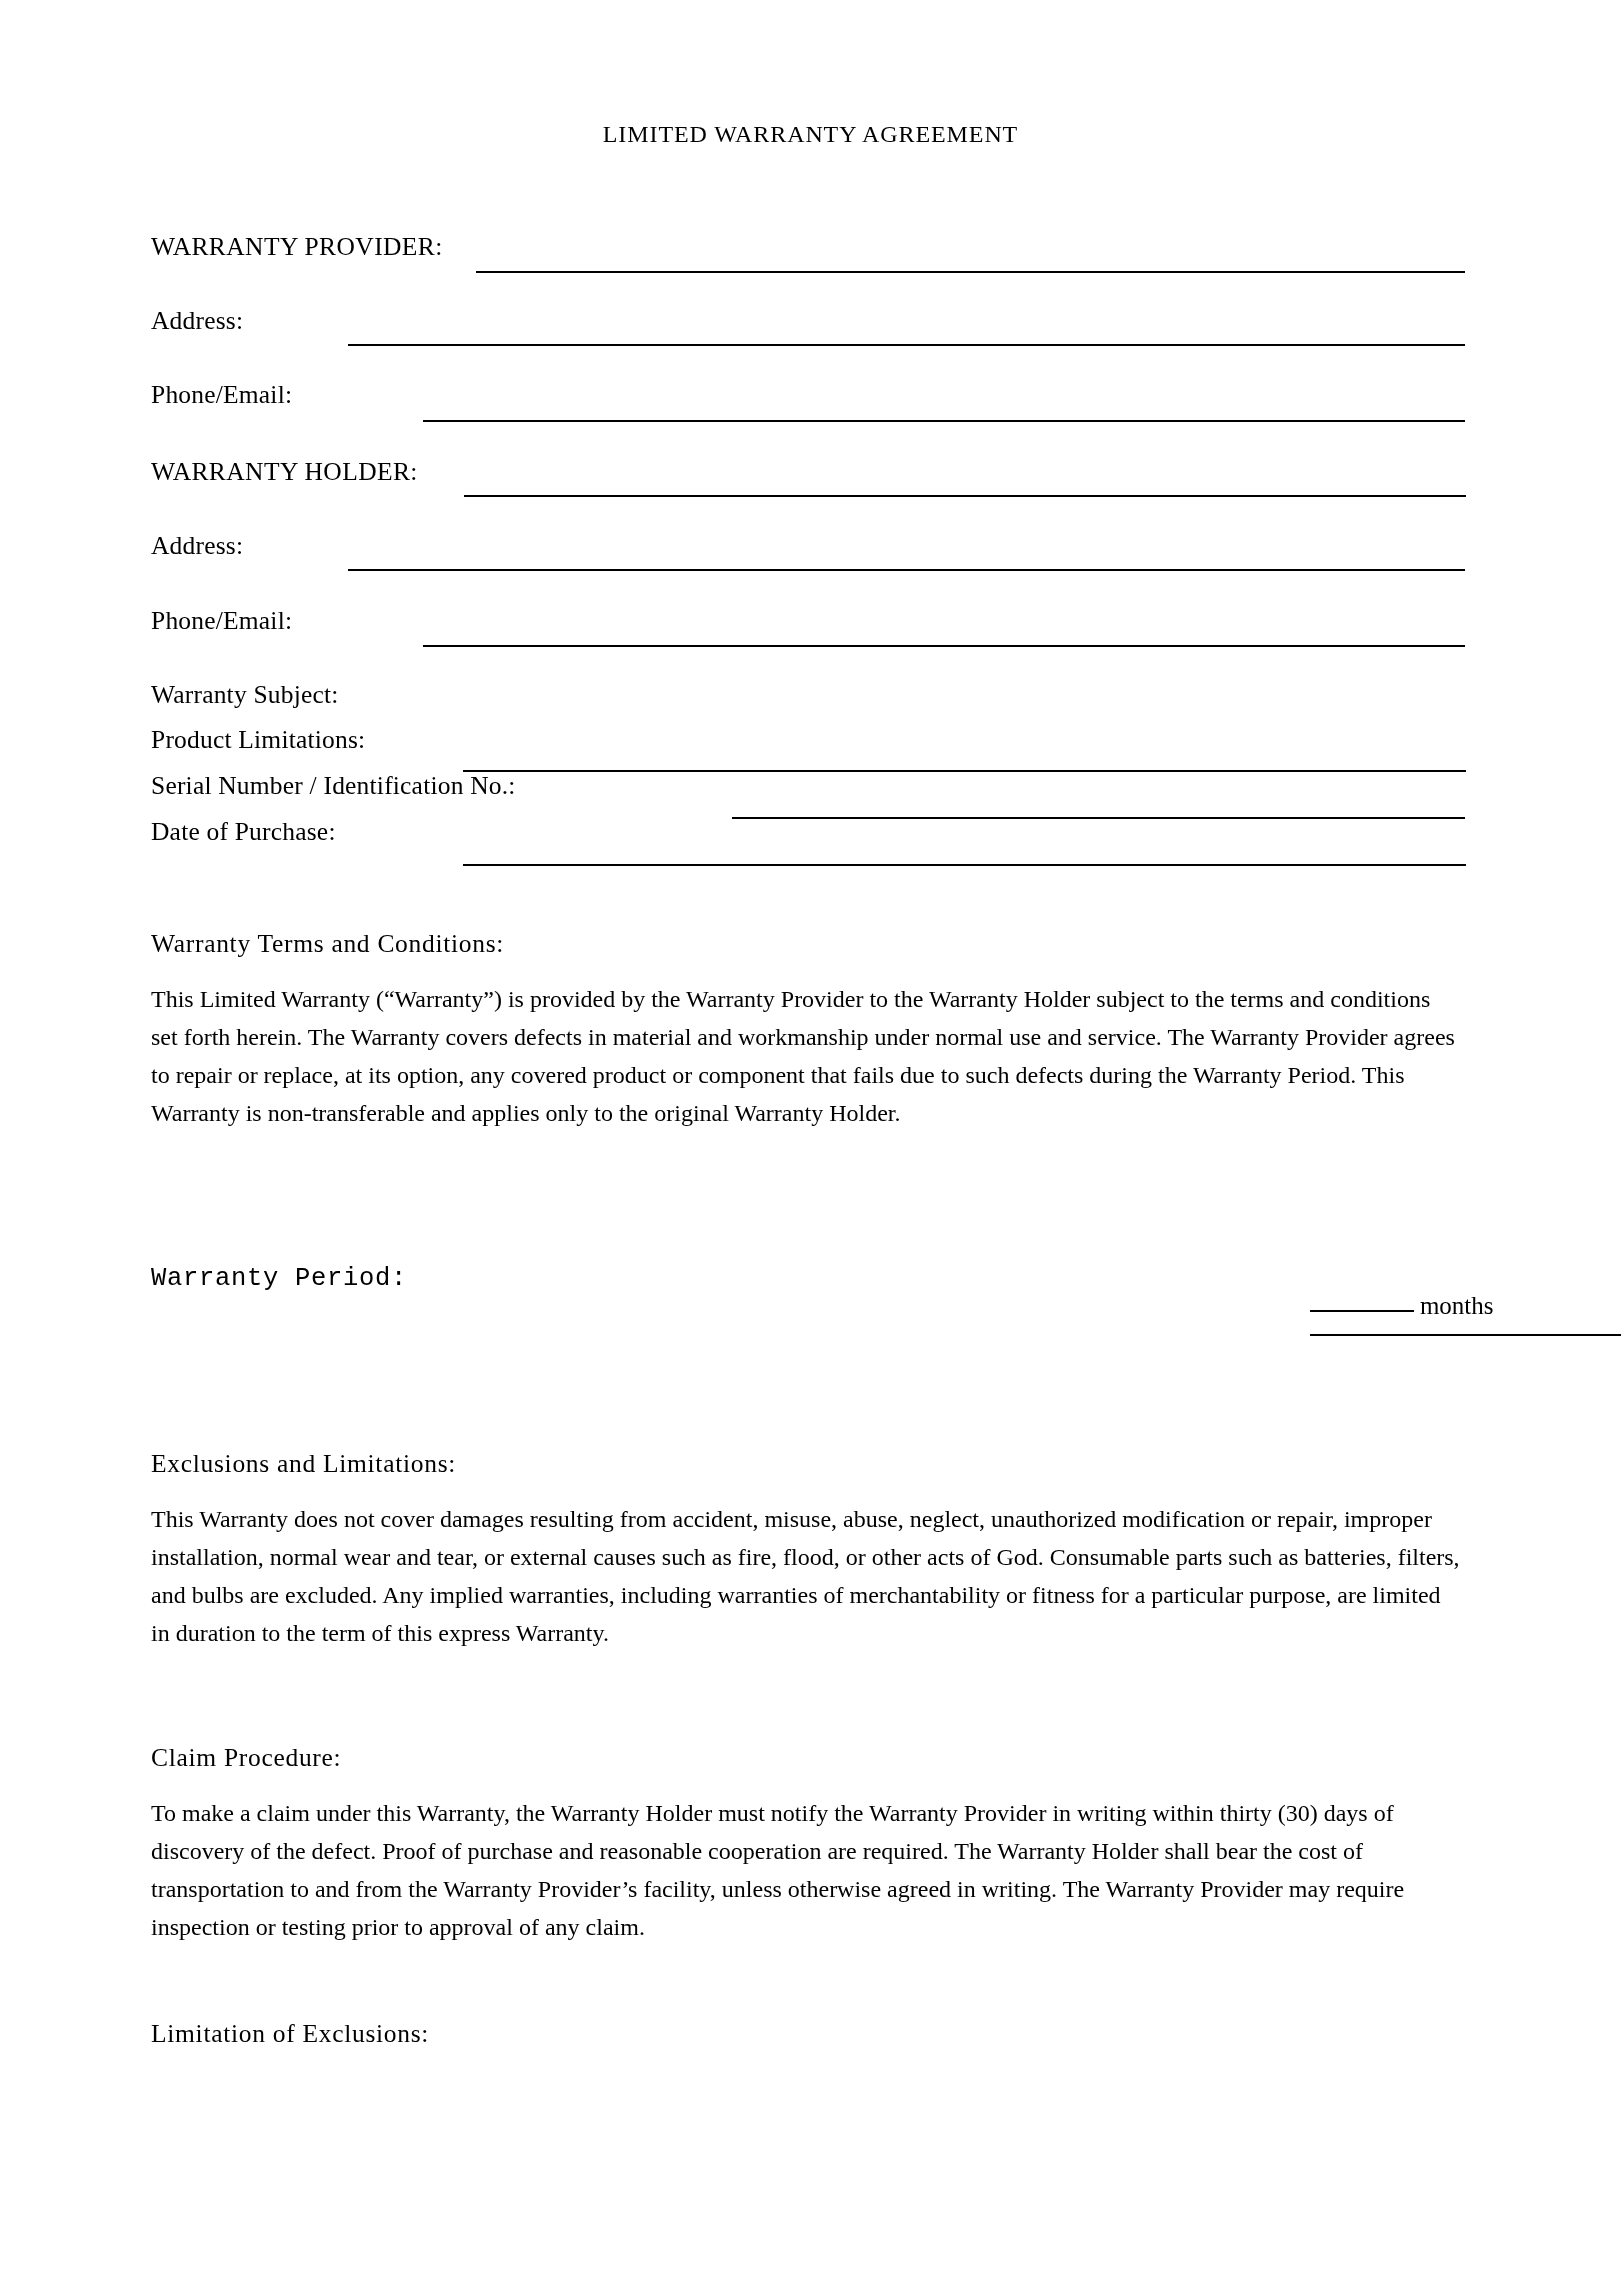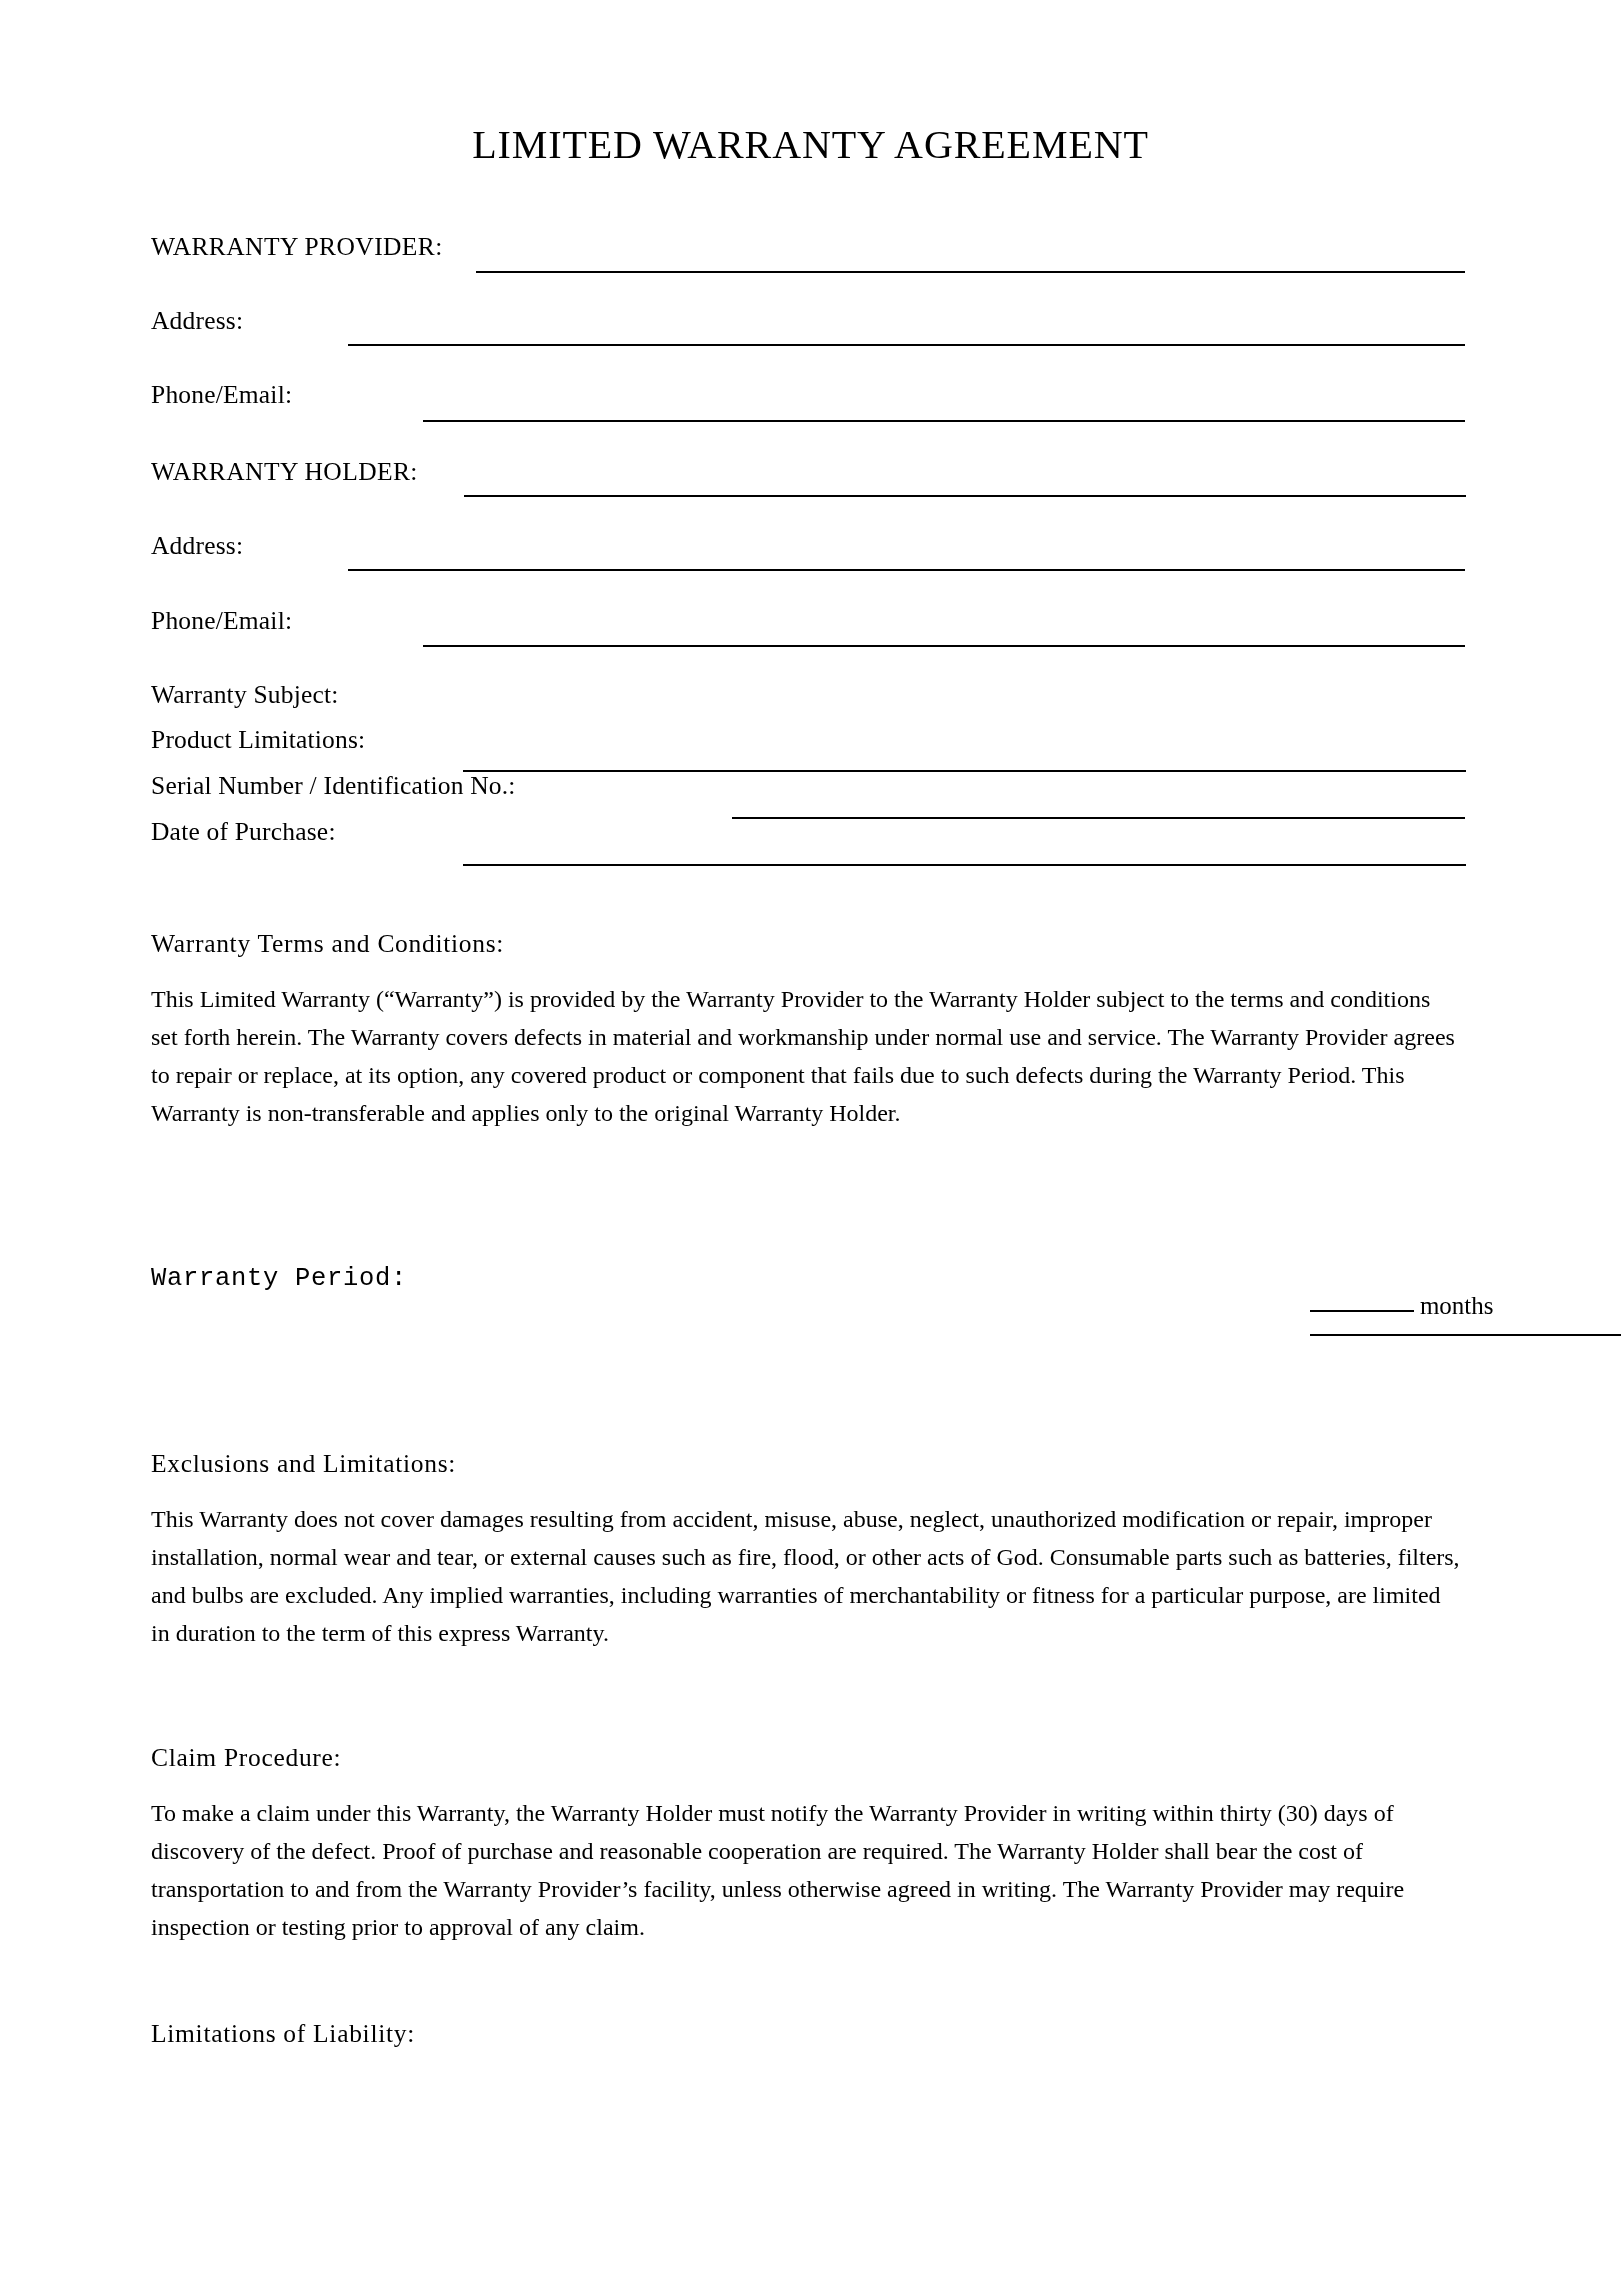--- a/index.html
+++ b/index.html
@@ -17,21 +17,21 @@
     height: 2293px;
     background: #ffffff;
     overflow: hidden;
   }
   .doc-title {
     position: absolute;
     top: 121px;
     left: 0;
     width: 1621px;
     text-align: center;
-    font-size: 40px;
+    font-size: 24px;
     letter-spacing: 0.9px;
     white-space: nowrap;
   }
 
   
   .field-row {
     position: absolute;
     left: 151px;
     height: 39px;
   }
@@ -168,16 +168,16 @@
     <span class="blank-short"></span><span class="months-word">months</span>
   </div>
   <div class="period-rule"></div>
 
   <div class="section-heading" style="top:1449px;">Exclusions and Limitations:</div>
   <div class="body-para" style="top:1500px;">This Warranty does not cover damages resulting from accident, misuse, abuse, neglect, unauthorized modification or repair, improper installation, normal wear and tear, or external causes such as fire, flood, or other acts of God. Consumable parts such as batteries, filters, and bulbs are excluded. Any implied warranties, including warranties of merchantability or fitness for a particular purpose, are limited in duration to the term of this express Warranty.</div>
 
   <div class="section-heading" style="top:1743px;">Claim Procedure:</div>
   <div class="body-para" style="top:1794px;">To make a claim under this Warranty, the Warranty Holder must notify the Warranty Provider in writing within thirty (30) days of discovery of the defect. Proof of purchase and reasonable cooperation are required. The Warranty Holder shall bear the cost of transportation to and from the Warranty Provider’s facility, unless otherwise agreed in writing. The Warranty Provider may require inspection or testing prior to approval of any claim.</div>
 
-  <div class="section-heading" style="top:2019px;">Limitations of Liability:</div>
+  <div class="section-heading" style="top:2019px;">Limitation of Exclusions:</div>
 
 </div>
 
 
 </body></html>

